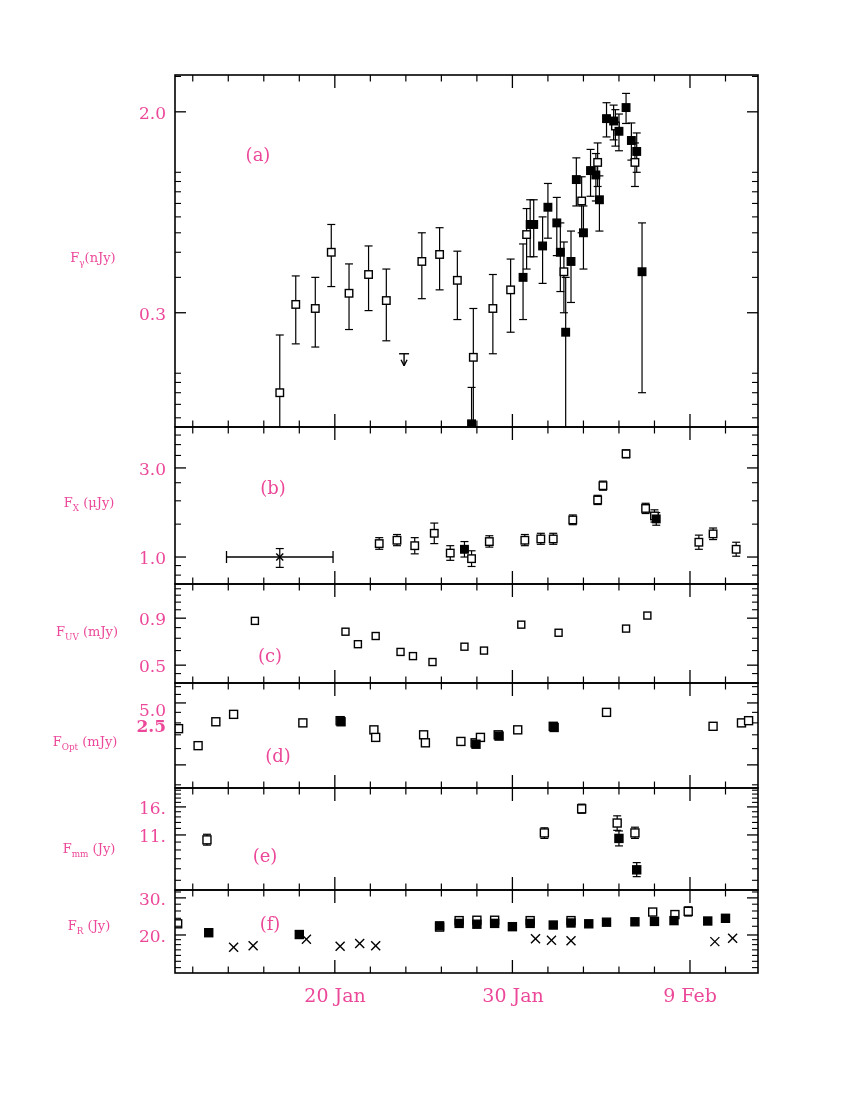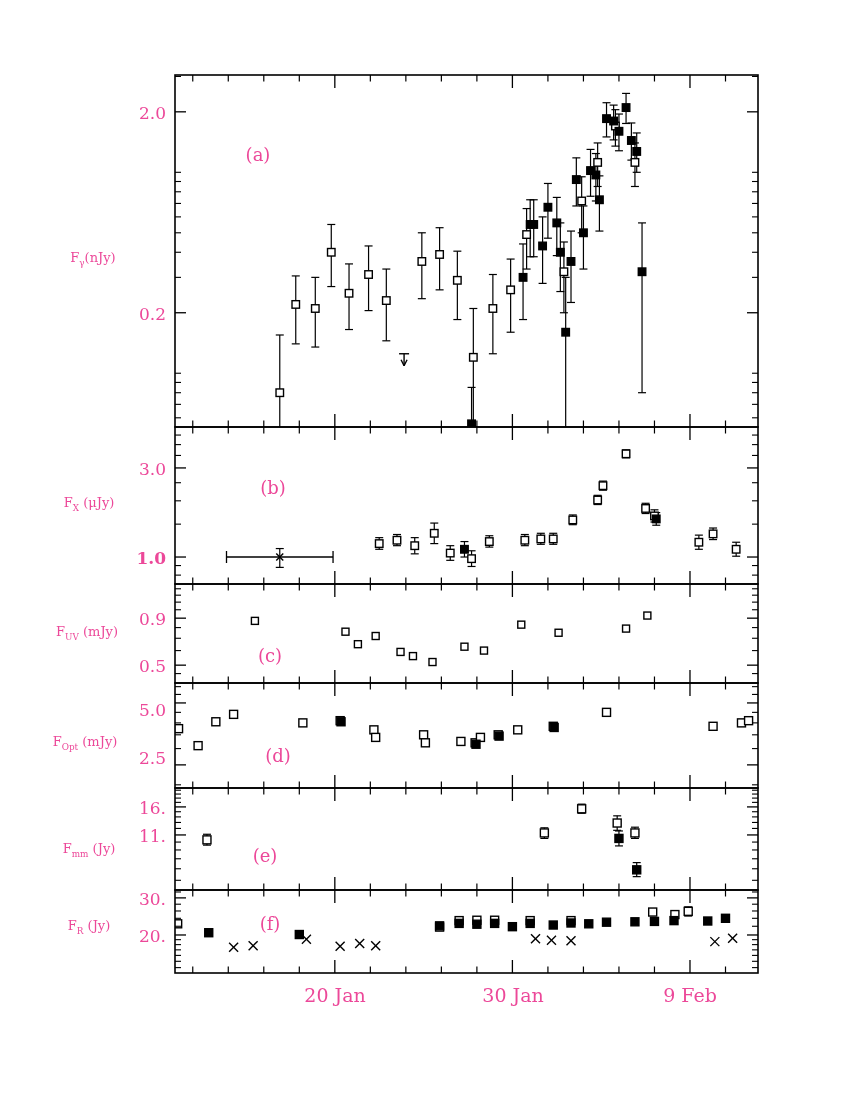--- a/index.html
+++ b/index.html
@@ -813,27 +813,27 @@
     </svg>
 
   <div class="lbl ytitle" style="left:18px;top:250px;"><span>F</span><sub>γ</sub><span>(nJy)</span></div>
   <div class="lbl ytitle" style="left:14px;top:495px;"><span>F</span><sub>X</sub><span> (μJy)</span></div>
   <div class="lbl ytitle" style="left:12px;top:624px;"><span>F</span><sub>UV</sub><span> (mJy)</span></div>
   <div class="lbl ytitle" style="left:10px;top:734px;"><span>F</span><sub>Opt</sub><span> (mJy)</span></div>
   <div class="lbl ytitle" style="left:14px;top:841px;"><span>F</span><sub>mm</sub><span> (Jy)</span></div>
   <div class="lbl ytitle" style="left:14px;top:918px;"><span>F</span><sub>R</sub><span> (Jy)</span></div>
 
   <div class="lbl ytick" style="left:102px;top:103px;">2.0</div>
-  <div class="lbl ytick" style="left:102px;top:304px;">0.2</div>
+  <div class="lbl ytick" style="left:102px;top:304px;">0.3</div>
   <div class="lbl ytick" style="left:102px;top:459px;">3.0</div>
-  <div class="lbl ytick" style="left:102px;top:548px;font-weight:bold;">1.0</div>
+  <div class="lbl ytick" style="left:102px;top:548px;">1.0</div>
   <div class="lbl ytick" style="left:102px;top:609px;">0.9</div>
   <div class="lbl ytick" style="left:102px;top:656px;">0.5</div>
   <div class="lbl ytick" style="left:102px;top:694px;margin-top:6px;">5.0</div>
-  <div class="lbl ytick" style="left:102px;top:748px;">2.5</div>
+  <div class="lbl ytick" style="left:102px;top:716px;font-weight:bold;">2.5</div>
   <div class="lbl ytick" style="left:102px;top:798px;">16.</div>
   <div class="lbl ytick" style="left:102px;top:826px;text-align:right;">11.</div>
   <div class="lbl ytick" style="left:102px;top:889px;">30.</div>
   <div class="lbl ytick" style="left:102px;top:926px;">20.</div>
 
   <div class="lbl pletter" style="left:238px;top:144px;">(a)</div>
   <div class="lbl pletter" style="left:253px;top:477px;">(b)</div>
   <div class="lbl pletter" style="left:250px;top:645px;">(c)</div>
   <div class="lbl pletter" style="left:258px;top:745px;">(d)</div>
   <div class="lbl pletter" style="left:245px;top:845px;">(e)</div>

